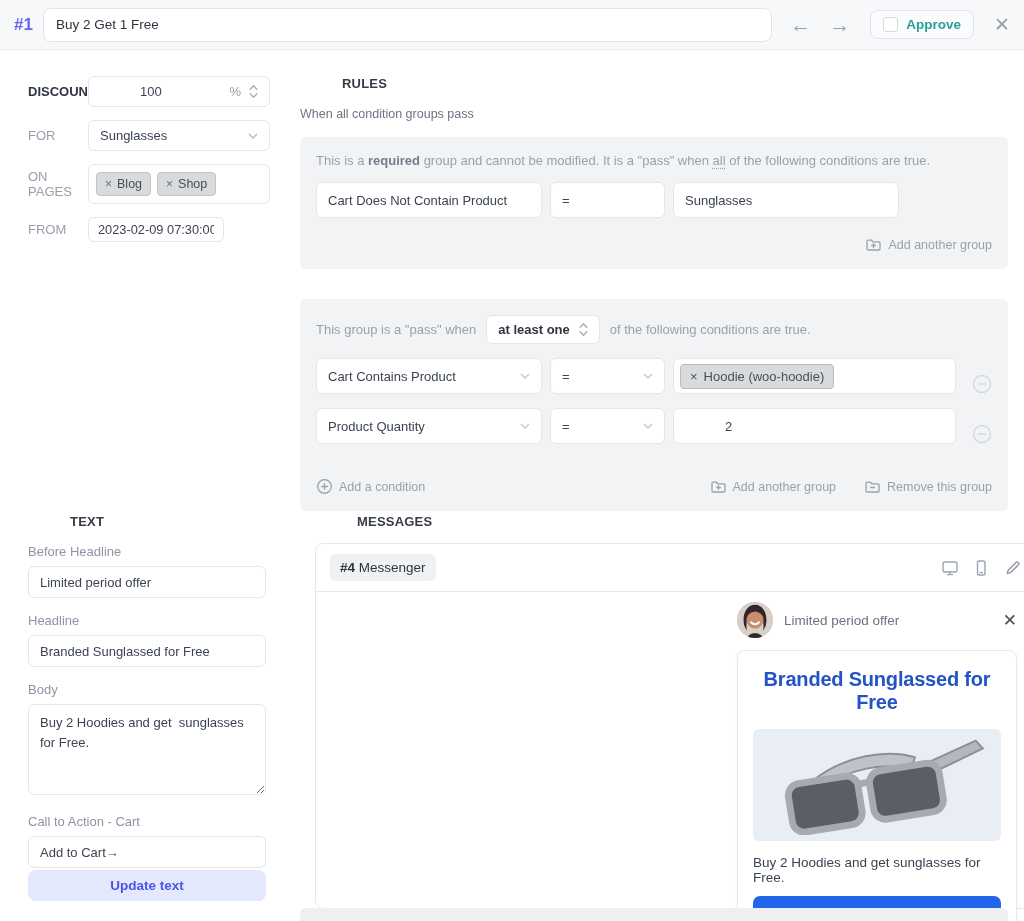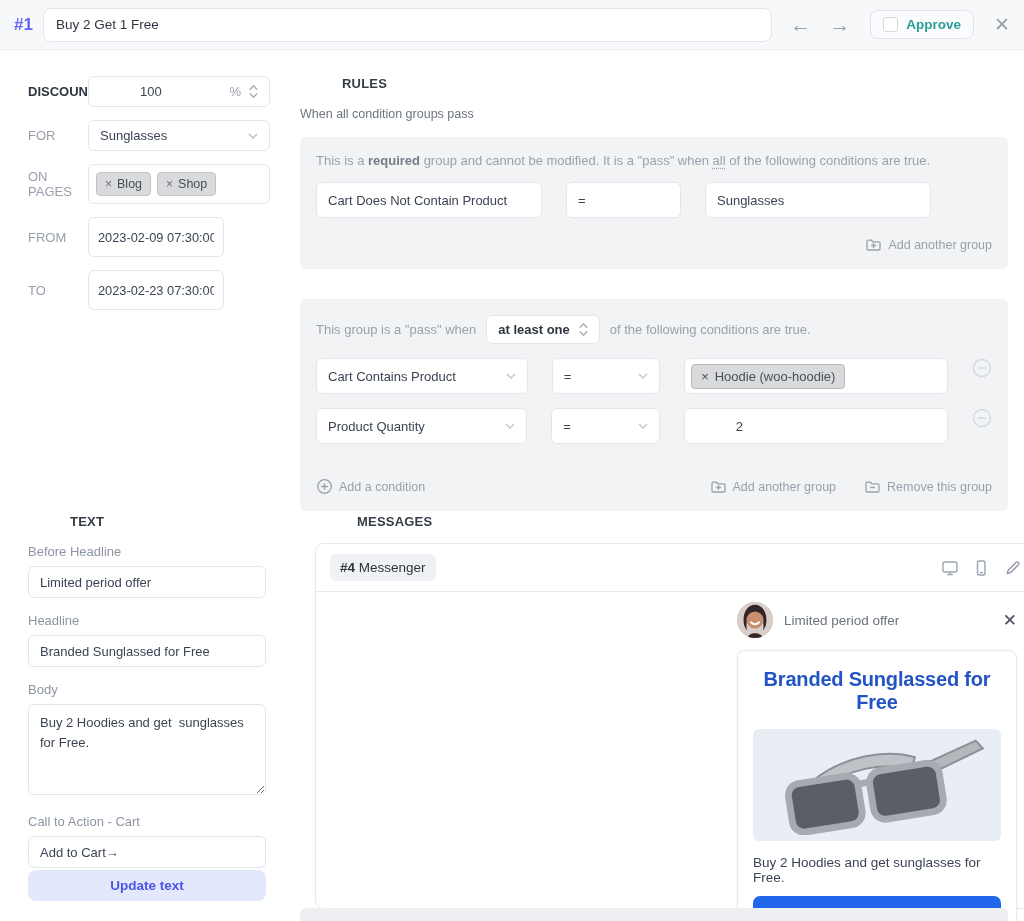--- a/index.html
+++ b/index.html
@@ -29,34 +29,34 @@
   input.bare { border:none; outline:none; font-family:inherit; font-size:13px; color:#3b4453; width:100%; background:transparent;margin-left:40px; }
 
   
   .discount-section { position:absolute; left:28px; top:76px; width:242px; }
   .frow { display:flex; align-items:center; margin-bottom:13px; }
   .frow .lbl { width:60px; flex-shrink:0; }
   .lbl-strong { font-size:13px; font-weight:700; color:#2f3540; }
   .pct-box { flex:1; height:31px; }
   .for-box { flex:1; height:31px; }
   .pages-box { flex:1; min-height:40px; padding:5px 7px; gap:6px; }
-  .date-inp { width:136px; height:40px; background:#fff; border:1px solid #e3e6ea; border-radius:6px;
+  .date-inp { width:136px; height:25px; background:#fff; border:1px solid #e3e6ea; border-radius:6px;
               padding:0 9px; font-size:12.8px; color:#3b4453; font-family:inherit; outline:none; }
   .tag { display:inline-flex; align-items:center; gap:5px; background:#d9dadc; border:1px solid #c2c4c7;
          border-radius:4px; padding:4px 8px; font-size:12.5px; color:#4a4f59; cursor:pointer; }
   .tag .x { color:#6b7078; font-size:12px; }
 
   
   .rules-section { position:absolute; left:300px; top:76px; width:708px; }
   .rules-sub { font-size:12.5px; color:#6d7482; margin-top:16px; }
   .group { background:#f2f3f5; border-radius:6px; padding:16px; margin-top:16px; }
   .group-desc { font-size:13px; color:#9aa1ad; }
   .group-desc b { color:#767d89; }
   .group-desc .u { text-decoration:underline dotted; text-underline-offset:3px; }
-  .cond-row { display:flex; align-items:flex-start; gap:24px; margin-top:14px; }
+  .cond-row { display:flex; align-items:flex-end; gap:8px; margin-top:14px; }
   .cond-row .box { height:36px; }
   .w-field { width:226px; }
   .w-op { width:115px; }
   .w-val { width:226px; }
   .w-val2 { width:283px; }
   .group-foot { display:flex; justify-content:flex-end; margin-top:18px; }
   .group2-head { display:flex; align-items:center; gap:10px; font-size:13px; color:#9aa1ad; }
   .least-box { height:29px; font-weight:700; color:#2f3540; gap:9px; }
   .row-del { margin-left:auto; cursor:pointer; display:flex; }
   .group2-foot { display:flex; align-items:center; margin-top:34px; }
@@ -150,24 +150,20 @@
       <span class="tag">
         <span class="x">×</span>
         <span>Shop</span>
       </span>
     </div>
   </div>
   <div class="frow">
     <span class="lbl g-lbl">FROM</span>
     <input class="date-inp" value="2023-02-09 07:30:00" style="">
   </div>
-  <div class="frow">
-    <span class="lbl g-lbl">TO</span>
-    <input class="date-inp" value="2023-02-23 07:30:00" style="">
-  </div>
 </section>
 
 <section class="rules-section">
   <div class="sec-h">RULES</div>
   <div class="rules-sub">When all condition groups pass</div>
 
   <div class="group">
     <div class="group-desc">
       <span>This is a </span><b>required</b><span> group and cannot be modified. It is a "pass" when </span><span class="u">all</span><span> of the following conditions are true.</span>
     </div>

